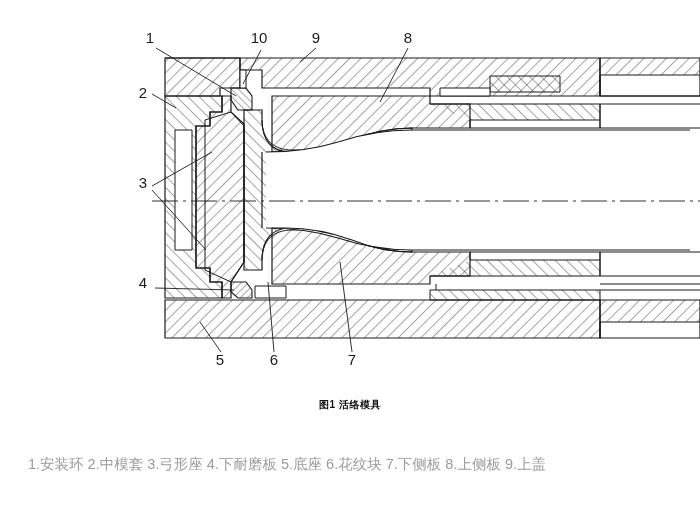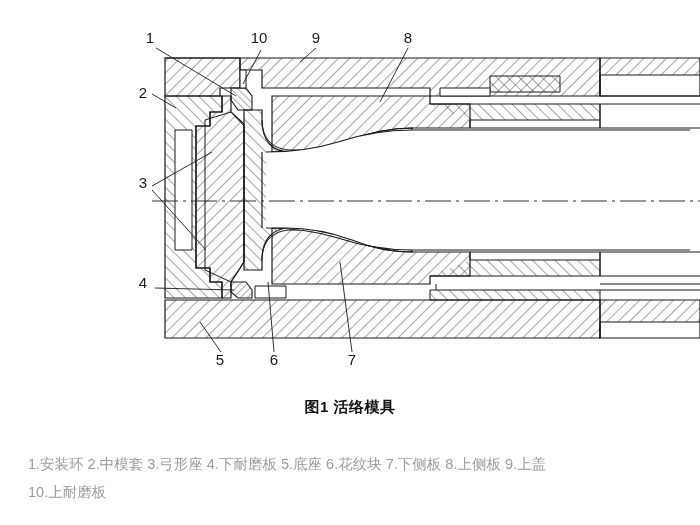--- a/index.html
+++ b/index.html
@@ -28,21 +28,21 @@
   }
   #figure-svg {
     display: block;
   }
   .caption {
     position: absolute;
     left: 0;
     top: 398px;
     width: 700px;
     text-align: center;
-    font-size: 15px;
+    font-size: 10px;
     font-weight: bold;
     letter-spacing: 0.5px;
     color: #111111;
   }
   .legend {
     position: absolute;
     left: 28px;
     top: 450px;
     width: 644px;
     text-align: left;
@@ -204,16 +204,15 @@
           <text x="259" y="43">10</text>
         </g>
       </g>
     </svg>
   </div>
 
   <div class="caption">图1 活络模具</div>
 
   <div class="legend">
     <span>1.安装环 2.中模套 3.弓形座 4.下耐磨板 5.底座 6.花纹块 7.下侧板 8.上侧板 9.上盖</span>
-    <span class="line2">10.上耐磨板</span>
   </div>
 
 </div>
 
 </body></html>

